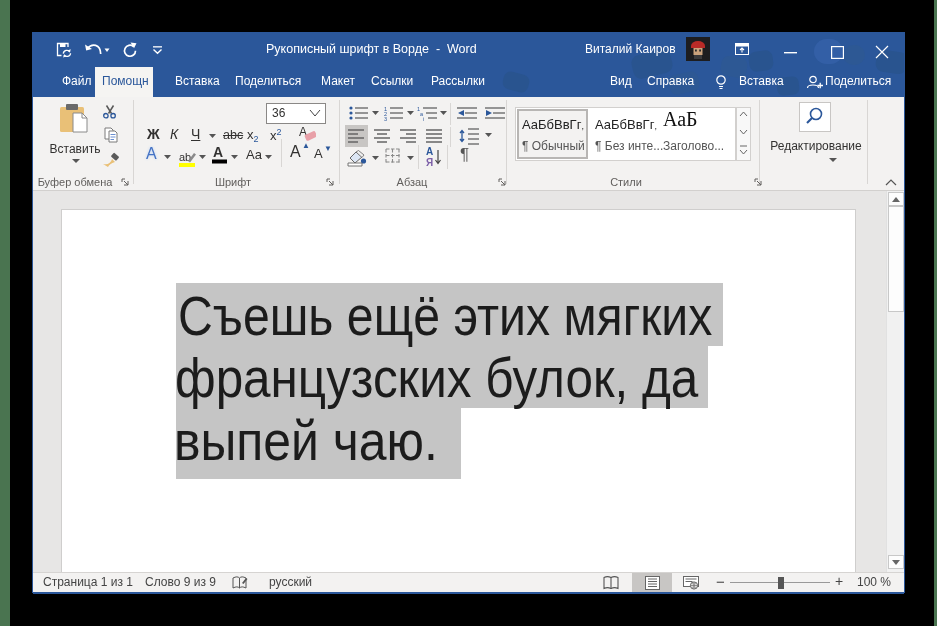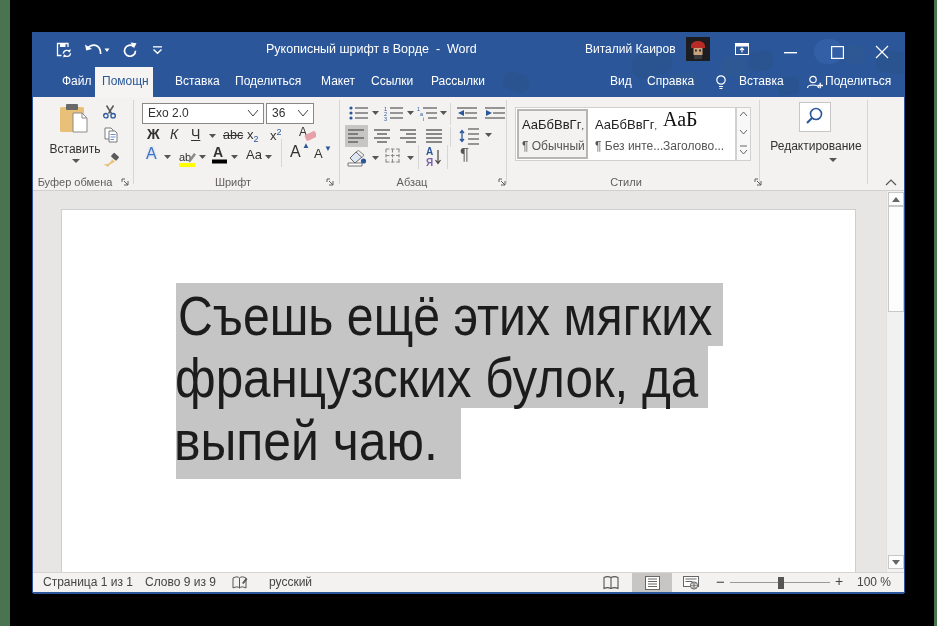--- a/index.html
+++ b/index.html
@@ -205,29 +205,21 @@
         <rect x="10" y="3" width="7" height="5" rx="1" fill="#5a5a5a" transform="rotate(42 13 5)"></rect>
       </svg>
     </div>
     <div class="glabel" style="left:0px;top:79px;width:84px;text-align:center;">Буфер обмена</div>
     <div class="launcher" style="left:88px;top:81px;">
       <svg width="10" height="10" viewBox="0 0 10 10">
             <path d="M1 1 h3 M1 1 v3 M3 3 l4 4 M7 3 v4 h-4" stroke="#605e5c" fill="none"></path>
           </svg>
     </div>
 
-    <div class="combo" style="left:109px;top:6px;width:122px;height:21px;">
-      <div style="position:absolute;left:5px;top:2px;">Exo 2.0</div>
-      <div class="cv">
-            <svg width="12" height="9" viewBox="0 0 12 9">
-              <path d="M1 1 l5 6 5 -6" fill="none" stroke="#444"></path>
-            </svg>
-          </div>
-    </div>
-    <div class="combo" style="left:233px;top:6px;width:48px;height:21px;">
+    <div class="combo" style="left:233px;top:6px;width:60px;height:21px;">
       <div style="position:absolute;left:5px;top:2px;">36</div>
       <div class="cv">
             <svg width="12" height="9" viewBox="0 0 12 9">
               <path d="M1 1 l5 6 5 -6" fill="none" stroke="#444"></path>
             </svg>
           </div>
     </div>
 
     <div style="position:absolute;left:114px;top:29px;font-weight:bold;font-size:14px;color:#323130;">Ж</div>
     <div style="position:absolute;left:137px;top:29px;font-style:italic;font-size:14px;color:#323130;">К</div>

